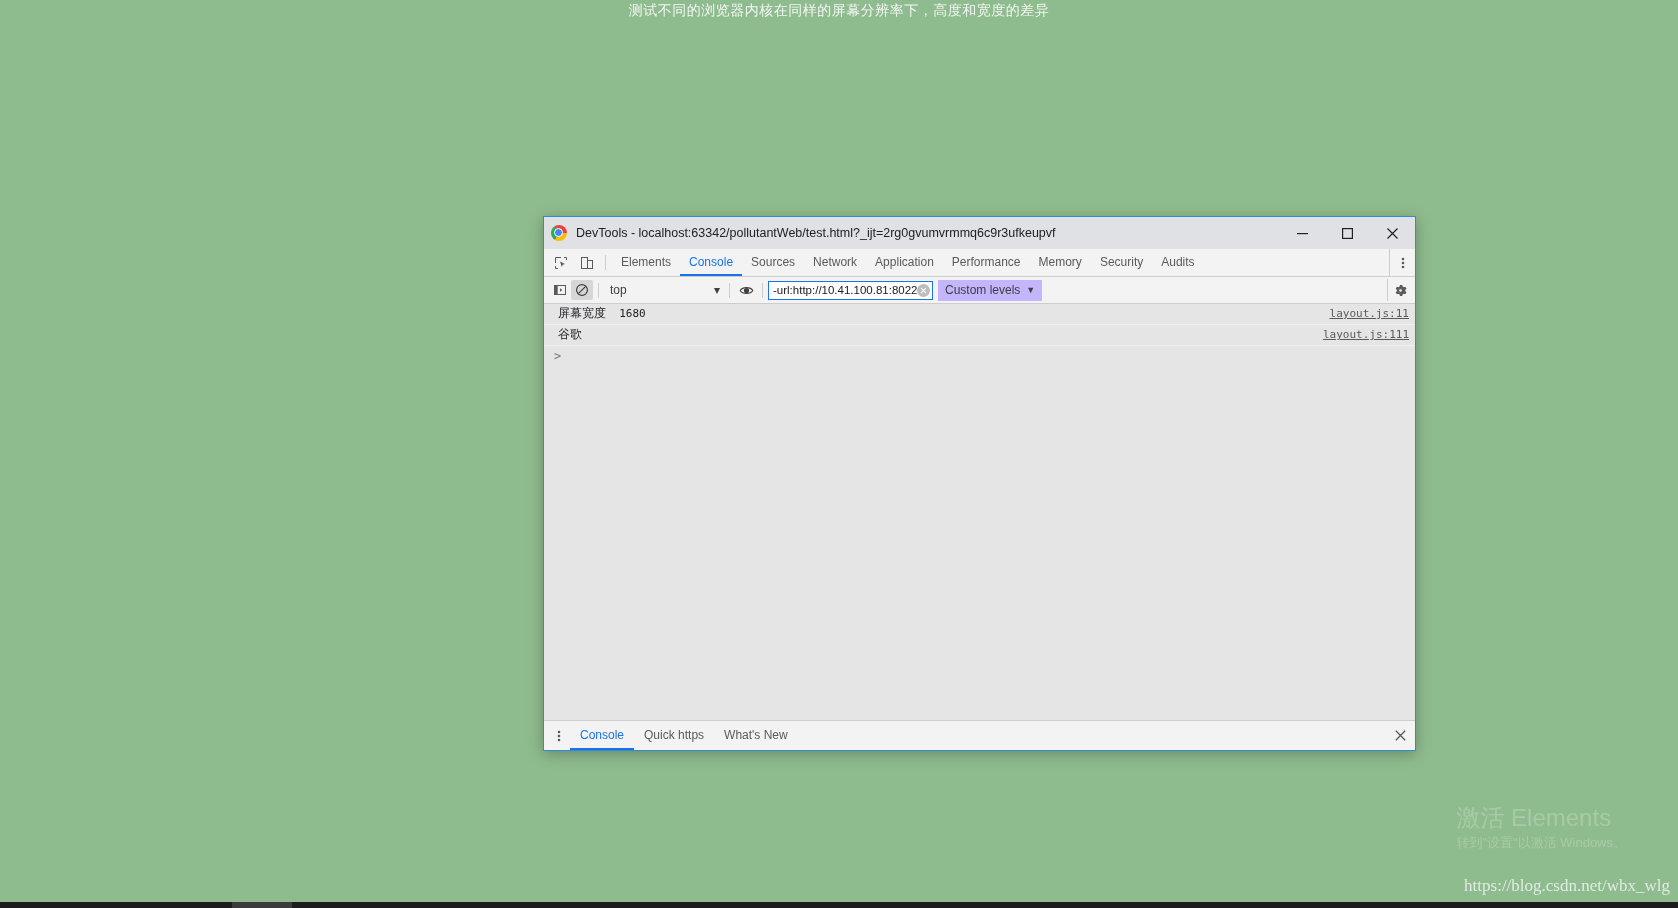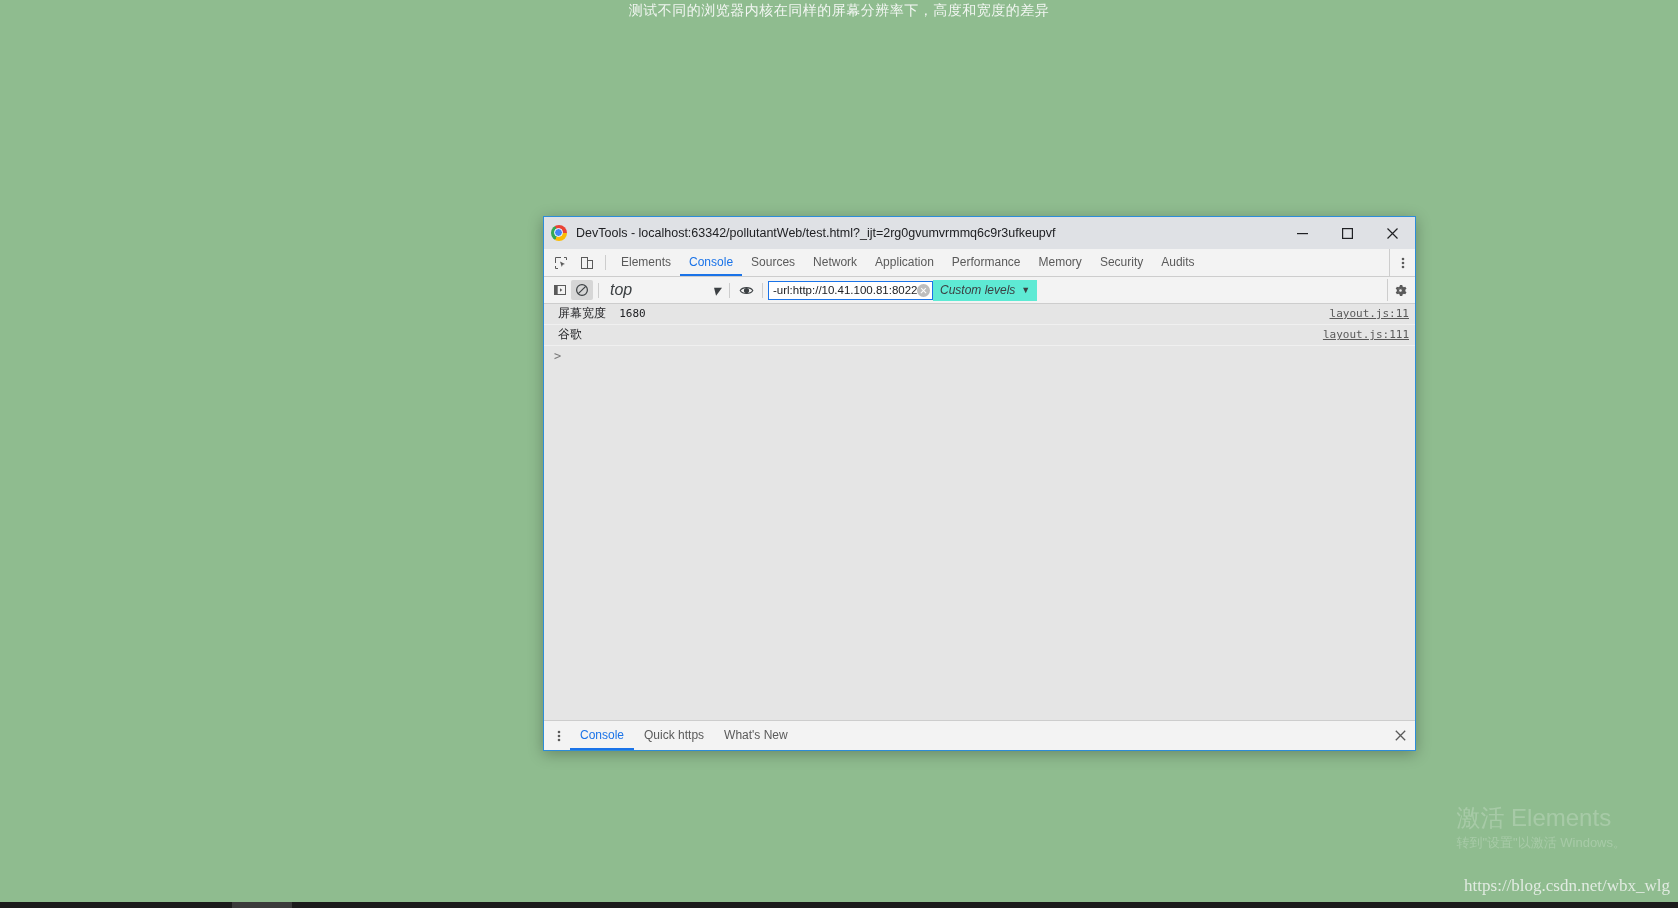--- a/index.html
+++ b/index.html
@@ -170,25 +170,24 @@
     width: 22px; height: 20px;
     display: flex; align-items: center; justify-content: center;
     cursor: default; border-radius: 2px;
   }
   .ct-btn.pressed { background: #d6d6d6; }
   .ct-sep { width: 1px; height: 15px; background: #cdcdcd; margin: 0 5px; flex:0 0 auto; }
   .context-select {
     display: flex; align-items: center;
     width: 120px;
     height: 20px;
-    font-size: 16px;
+    font-size: 12px;
     color: #3c4043;
     padding-left: 6px;
     cursor: default;
-    font-style: italic;
   }
   .context-select .label { flex: 1 1 auto; }
   .context-select .caret { margin-right: 4px; }
   .filter-input-wrap {
     display: flex; align-items: center;
     height: 19px;
     width: 165px;
     border: 1px solid #1a73e8;
     background: #fff;
     padding: 0 1px 0 4px;
@@ -215,26 +214,26 @@
   .clear-icon::before, .clear-icon::after {
     content:""; position:absolute; left:3px; top:6px;
     width:7px; height:1.4px; background:#fff;
   }
   .clear-icon::before { transform: rotate(45deg); }
   .clear-icon::after  { transform: rotate(-45deg); }
   .level-select {
     display: flex; align-items: center;
     height: 21px;
     padding: 0 7px;
-    background: #5eead4;
+    margin-left: 5px;
+    background: #c4b5fd;
     font-size: 12px;
     color: #3c4043;
     cursor: default;
     white-space: nowrap;
-    font-style: italic;
   }
   .level-select .caret { margin-left: 6px; font-size: 9px; }
   .toolbar-spacer { flex: 1 1 auto; }
   .settings-btn {
     width: 24px; height: 22px;
     display: flex; align-items: center; justify-content: center;
     cursor: default;
     border-left: 1px solid #cdcdcd;
     padding-left: 2px;
   }

